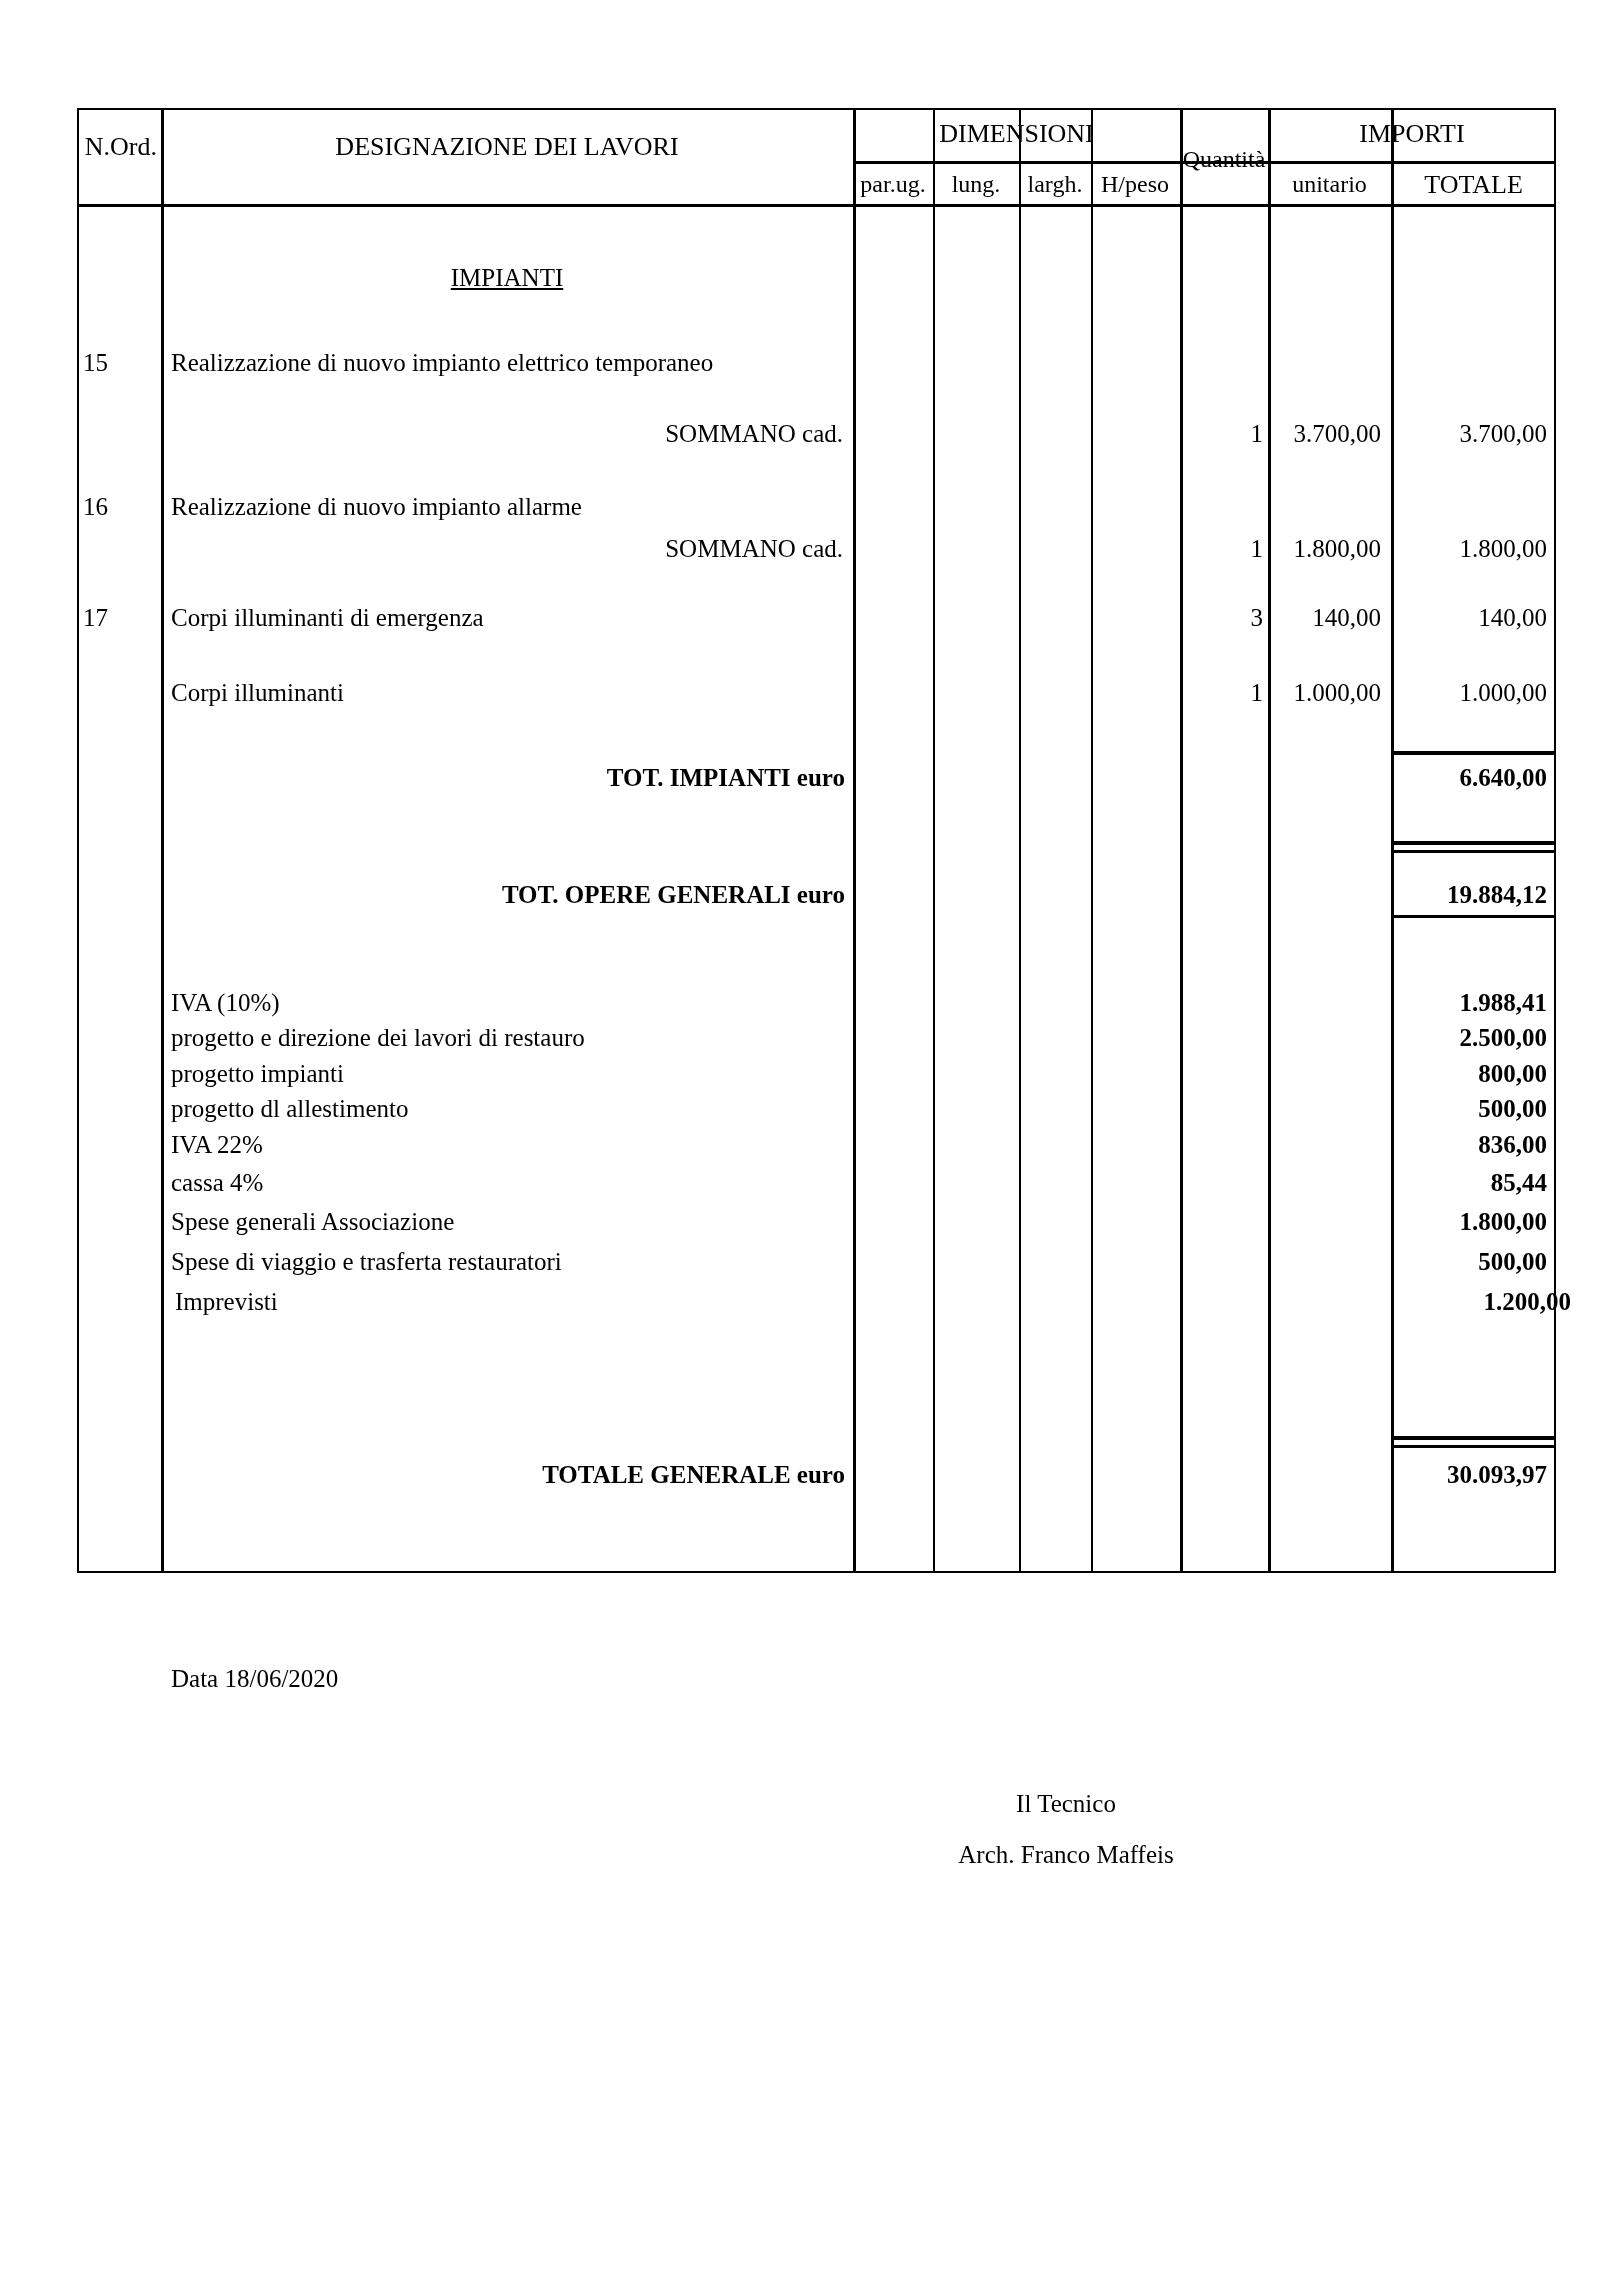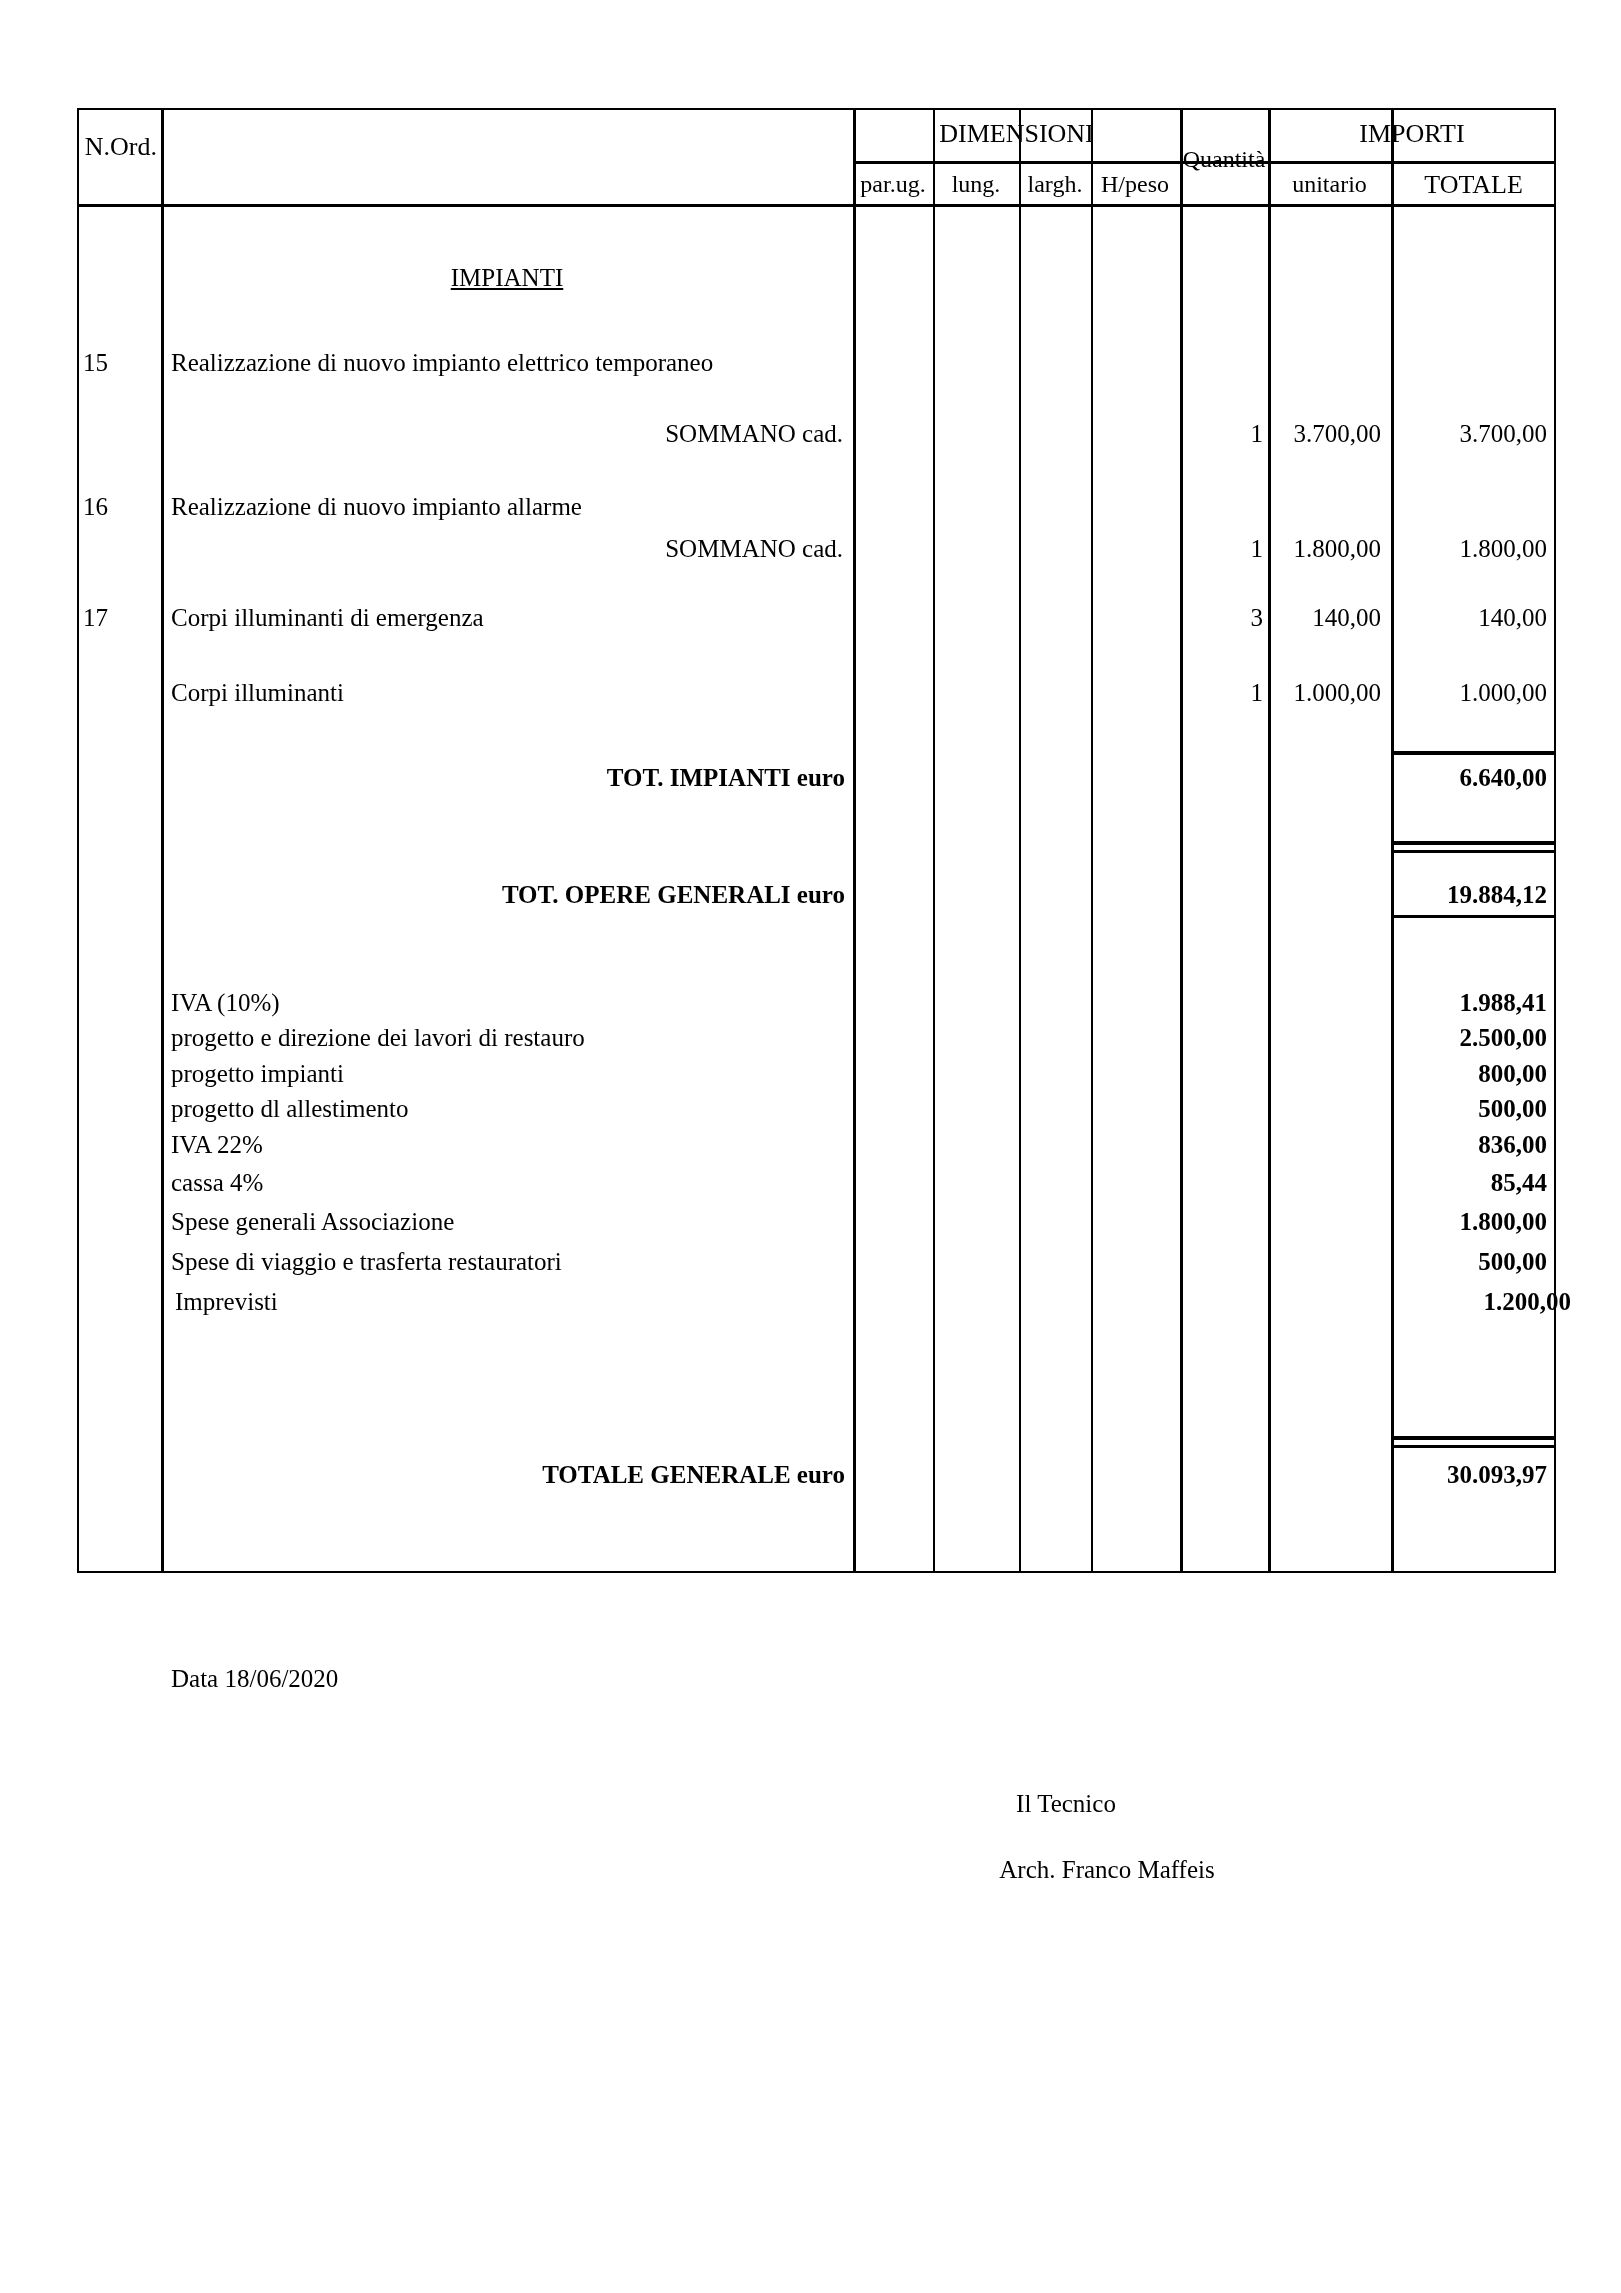--- a/index.html
+++ b/index.html
@@ -105,20 +105,21 @@
   <div class="vrule thin" style="left:1019px; height:1465px;"></div>
   <div class="vrule thin" style="left:1091px; height:1465px;"></div>
   <div class="vrule" style="left:1180px; height:1465px;"></div>
   <div class="vrule" style="left:1268px; height:1465px;"></div>
   <div class="vrule" style="left:1391px; height:1465px;"></div>
 
   <div class="hrule" style="left:853px;  top:161px; width:703px;"></div>
   <div class="hrule" style="left:77px; top:204px; width:1479px;"></div>
 
   <div class="hdr" style="left:81px; top:134px; width:81px; text-align:left; padding-left:3.8px; box-sizing:border-box;">N.Ord.</div>
+  <div class="hdr" style="left:161px; top:134px; width:692px;">DESIGNAZIONE DEI LAVORI</div>
   <div class="hdr" style="left:853px; top:121px; width:327px;">DIMENSIONI</div>
   <div class="hdr small" style="left:853px; top:172px; width:80px;">par.ug.</div>
   <div class="hdr small" style="left:933px; top:172px; width:86px;">lung.</div>
   <div class="hdr small" style="left:1019px; top:172px; width:72px;">largh.</div>
   <div class="hdr small" style="left:1091px; top:172px; width:88px;">H/peso</div>
   <div class="hdr small" style="left:1176px; top:147px; width:96px;">Quantità</div>
   <div class="hdr" style="left:1268px; top:121px; width:288px;">IMPORTI</div>
   <div class="hdr small" style="left:1268px; top:172px; width:123px;">unitario</div>
   <div class="hdr" style="left:1391px; top:172px; width:165px;">TOTALE</div>
 
@@ -187,16 +188,16 @@
   <div class="num bold" style="left:1391px; top:1289px; width:156px;padding-left:24px;">1.200,00</div>
 
   <div class="hrule" style="left:1391px; top:1436px; width:165px; height:3.8px;"></div>
   <div class="hrule thin" style="left:1391px; top:1445px; width:165px; height:2.9px;"></div>
   <div class="cell bold r" style="left:171px; top:1462px; width:674px;">TOTALE GENERALE euro</div>
   <div class="num bold" style="left:1391px; top:1462px; width:156px;">30.093,97</div>
 
   <div class="foot" style="left:171px; top:1666px;">Data 18/06/2020</div>
 
   <div class="foot center" style="left:845px; top:1791px; width:442px;">Il Tecnico</div>
-  <div class="foot center" style="left:886px; top:1842px; width:442px;margin-top:15px;">Arch. Franco Maffeis</div>
+  <div class="foot center" style="left:845px; top:1842px; width:442px;">Arch. Franco Maffeis</div>
 
 </div>
 
 
 </body></html>

